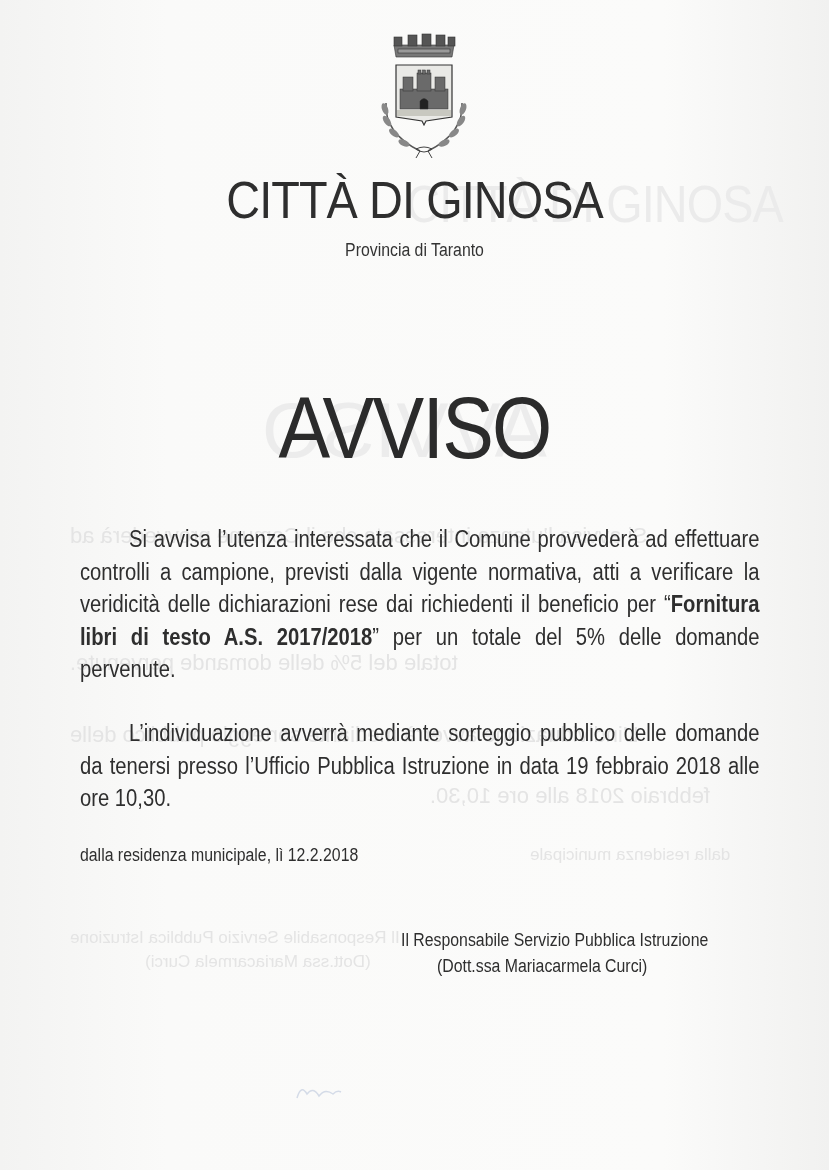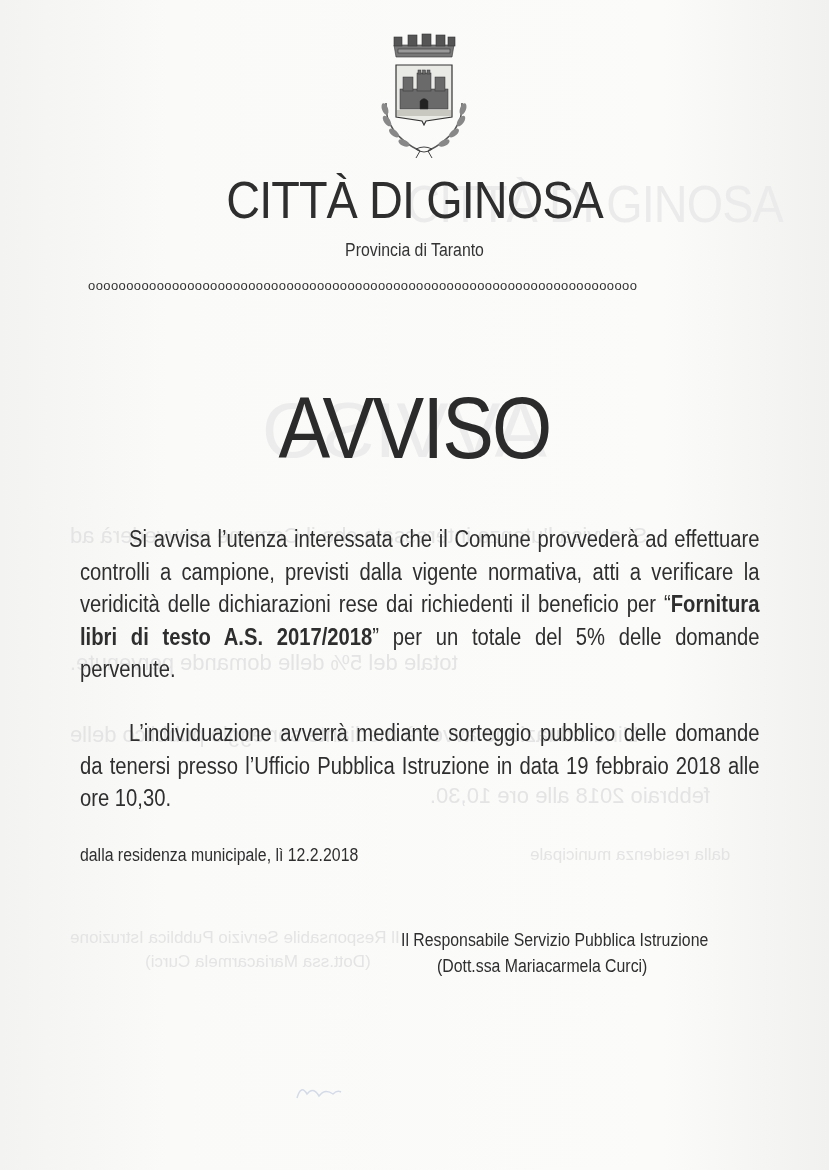--- a/index.html
+++ b/index.html
@@ -203,21 +203,20 @@
         <ellipse cx="82" cy="100" rx="3" ry="6" transform="rotate(50 82 100)"></ellipse>
         <ellipse cx="72" cy="110" rx="3" ry="6" transform="rotate(65 72 110)"></ellipse>
       </g>
       <path d="M44 116 Q52 112 60 116 Q52 122 44 116 Z" fill="none" stroke="#444" stroke-width="1"></path>
       <path d="M48 118 L44 125 M56 118 L60 125" stroke="#444" stroke-width="1"></path>
     </svg>
   </div>
 
   <div class="title">CITTÀ DI GINOSA</div>
   <div class="subtitle">Provincia di Taranto</div>
-  <div class="divider">oooooooooooooooooooooooooooooooooooooooooooooooooooooooooooooooooooooooo</div>
 
   <div class="heading">AVVISO</div>
 
   <div class="para para1">
     <span class="indent"></span><span>Si avvisa l’utenza interessata che il Comune provvederà ad effettuare controlli a campione, previsti dalla vigente normativa, atti a verificare la veridicità delle dichiarazioni rese dai richiedenti il beneficio per “</span><b>Fornitura libri di testo A.S. 2017/2018</b><span>” per un totale del 5% delle domande pervenute.</span>
   </div>
 
   <div class="para para2">
     <span class="indent"></span><span>L’individuazione avverrà mediante sorteggio pubblico delle domande da tenersi presso l’Ufficio Pubblica Istruzione in data 19 febbraio 2018 alle ore 10,30.</span>
   </div>

